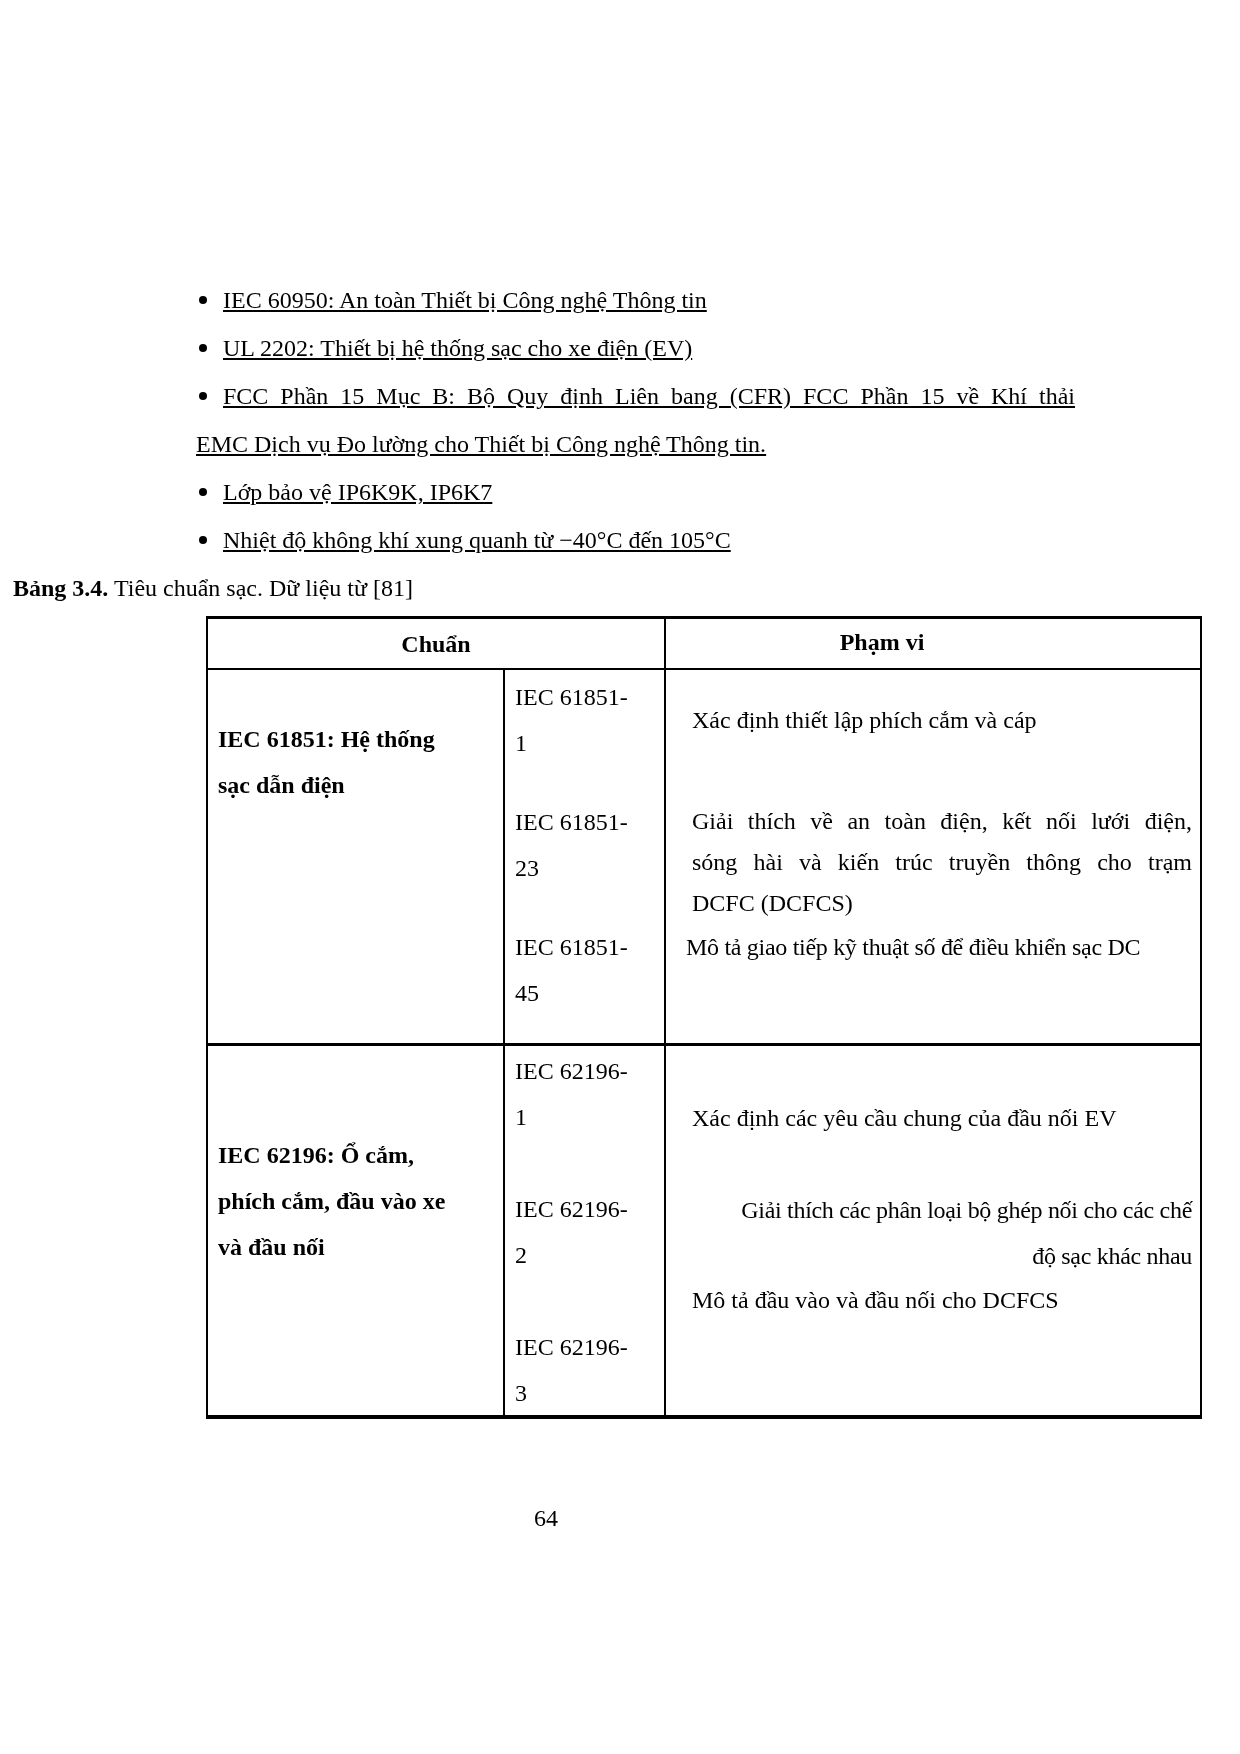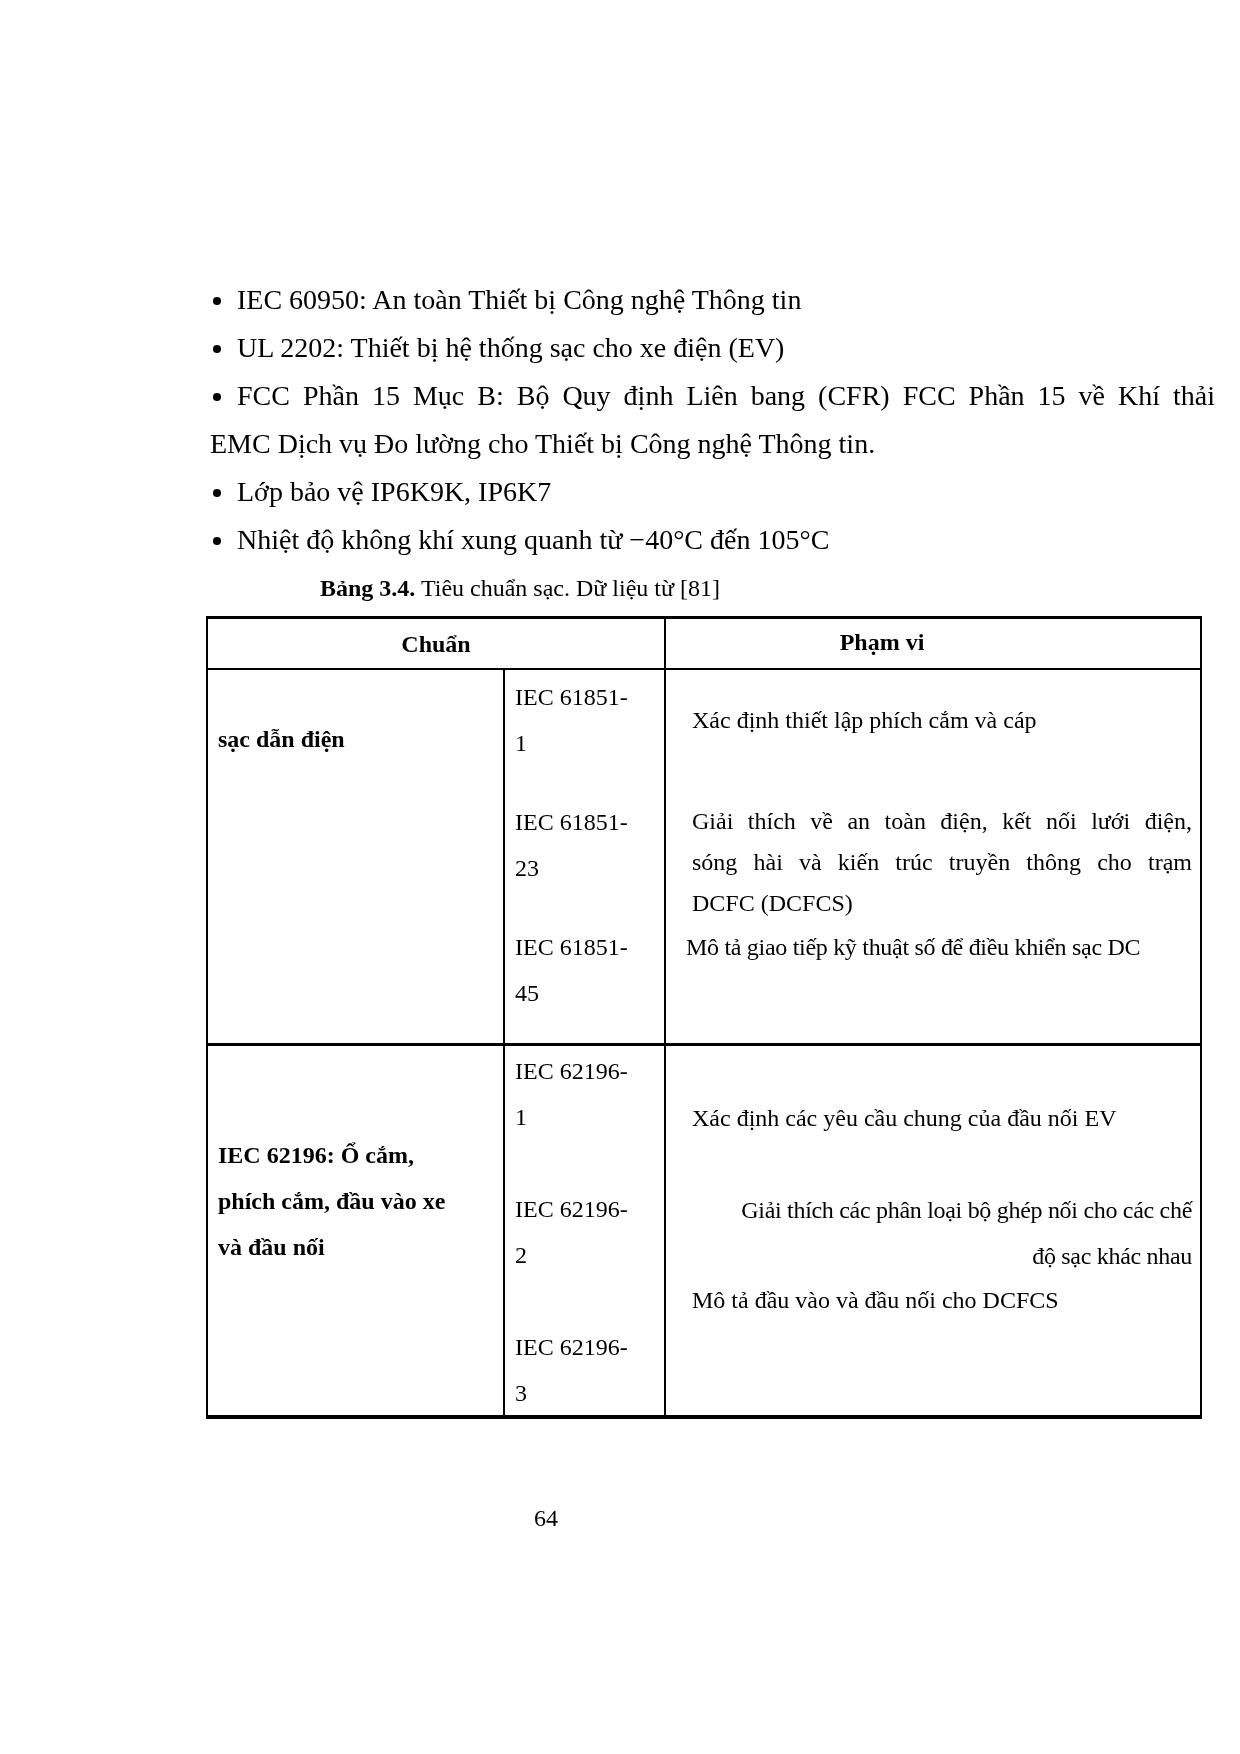--- a/index.html
+++ b/index.html
@@ -16,25 +16,26 @@
       overflow: hidden;
     }
     .page {
       position: absolute;
       left: 0; top: 0;
       width: 1240px;
       height: 1754px;
     }
     .bullets {
       position: absolute;
-      left: 210px;
+      left: 196px;
       top: 276px;
       width: 995px;
-      font-size: 28px;
+      font-size: 24px;
       line-height: 48px;
+      text-decoration: underline;
     }
     .bullet-line {
       position: relative;
       white-space: nowrap;
       height: 48px;
     }
     .bullet-dot {
       display: inline-block;
       width: 8px;
       height: 8px;
@@ -45,24 +46,23 @@
       vertical-align: middle;
       position: relative;
       top: -2px;
     }
     .continuation {
       white-space: nowrap;
       height: 48px;
     }
     .caption {
       position: absolute;
-      left: 0;
+      left: 13px;
       width: 1040px;
       top: 568px;
-      text-align: center;
       font-size: 24px;
       line-height: 40px;
     }
     .caption b { font-weight: bold; }
 
     
     .tbl {
       position: absolute;
       left: 206px;
       top: 616px;
@@ -159,20 +159,21 @@
     <div class="hline" style="top:424px;height:3px;"></div>
 
     <div class="vline" style="left:295px;top:51px;bottom:0;"></div>
 
     <div class="vline" style="left:456px;top:0;bottom:0;"></div>
 
     <div class="cell hdr" style="left:0;top:2px;width:456px;height:49px;">Chuẩn</div>
     <div class="cell hdr" style="left:458px;top:0;width:432px;height:49px;">Phạm vi</div>
 
     <div class="cell std-name" style="left:0;top:97px;width:295px;">
+      <div>IEC 61851: Hệ thống</div>
       <div>sạc dẫn điện</div>
     </div>
 
     <div class="cell part" style="left:297px;top:55px;width:159px;">
       <div>IEC 61851-</div>
       <div>1</div>
     </div>
     <div class="cell desc" style="left:458px;top:78px;width:534px;">
       <div>Xác định thiết lập phích cắm và cáp</div>
     </div>

